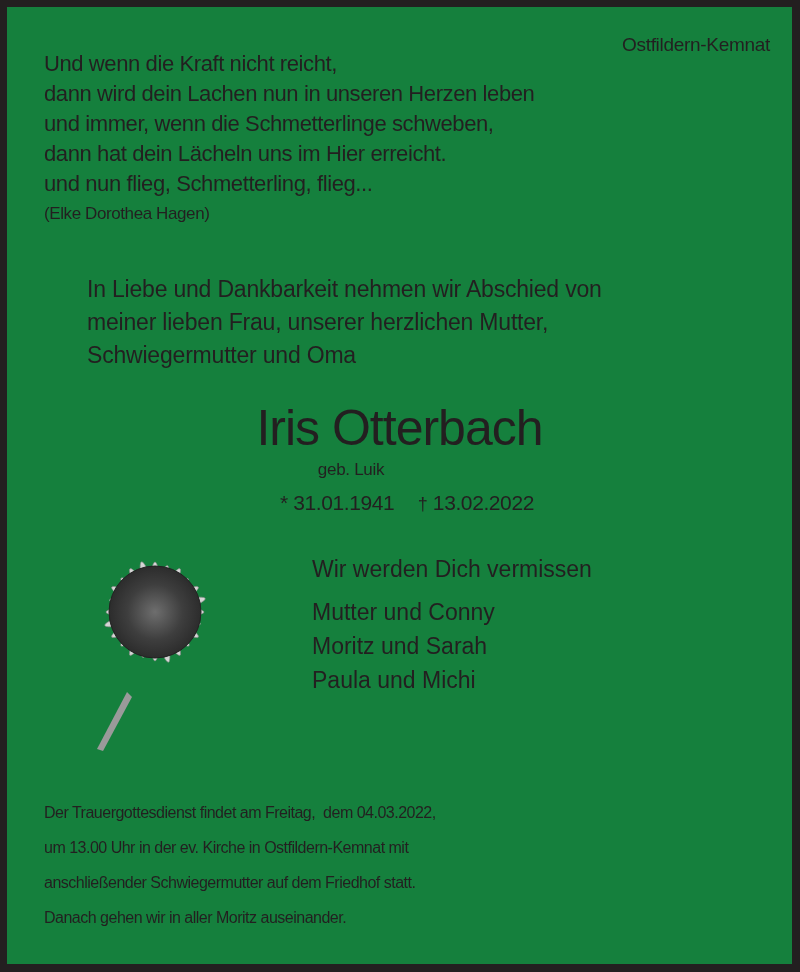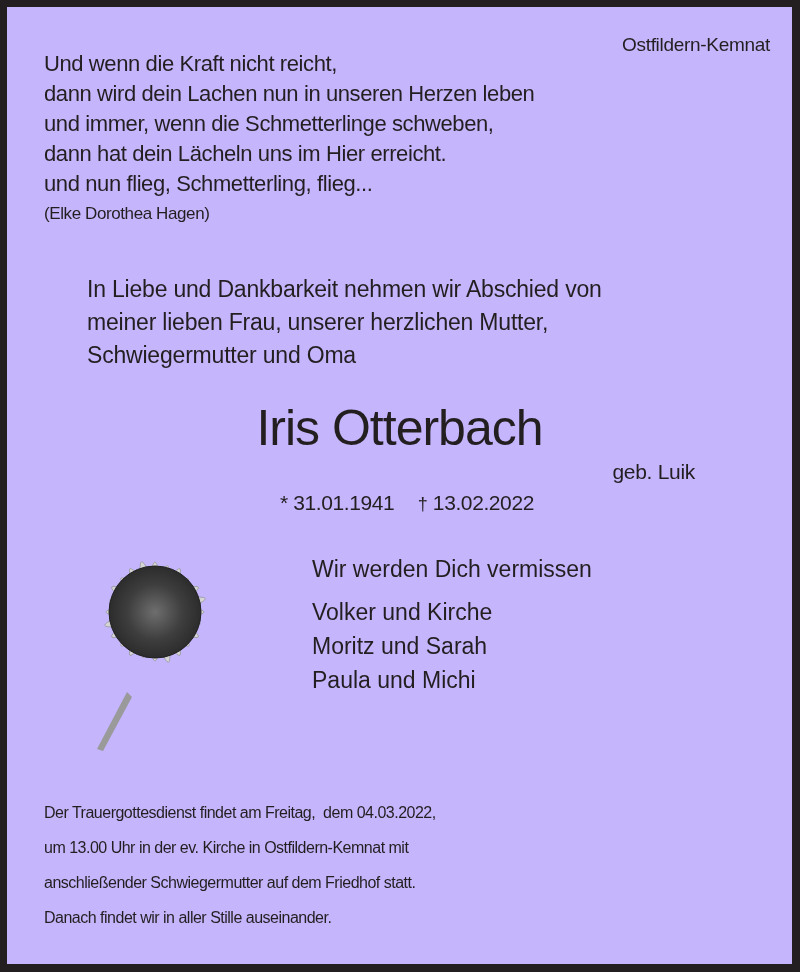--- a/index.html
+++ b/index.html
@@ -1,28 +1,28 @@
 <!DOCTYPE html>
 <html><head>
   <meta charset="utf-8">
   <style>
     html, body { margin: 0; padding: 0; }
     body { width: 800px; height: 972px; background: #231f20; position: relative; overflow: hidden; }
     .page {
       position: absolute; left: 7px; top: 7px; width: 785px; height: 957px;
-      background: #c4b5fd; color: #231f20;
+      background: #15803d; color: #231f20;
       font-family: "Liberation Sans", "DejaVu Sans", sans-serif;
     }
     .abs { position: absolute; white-space: nowrap; }
     .place { right: 22px; top: 27px; font-size: 19px; letter-spacing: -0.3px; }
     .poem { left: 37px; top: 42px; font-size: 22px; line-height: 30px; letter-spacing: -0.4px; }
     .poem .author { font-size: 17px; line-height: 30px; }
     .intro { left: 37px; top: 266px; font-size: 23px; line-height: 33px; letter-spacing: -0.2px; margin-left: 43px; }
     .name { left: 0; width: 785px; text-align: center; top: 392px; font-size: 50px; letter-spacing: -1px; }
-    .nee { left: 0; width: 688px; text-align: right; top: 453px; font-size: 21px; letter-spacing: -0.3px; }
+    .nee { left: 0; width: 688px; text-align: center; top: 453px; font-size: 17px; letter-spacing: -0.3px; }
     .dates { left: 0; width: 800px; text-align: center; top: 484px; font-size: 21px; letter-spacing: -0.4px; }
     .dates .cross { margin-left: 18px; font-size: 18px; }
     .flower { left: 28px; top: 500px; width: 230px; height: 245px; }
     .miss { left: 305px; top: 545px; font-size: 23px; line-height: 34px; }
     .family { left: 305px; top: 588px; font-size: 23px; line-height: 34px; }
     .family div { height: 34px; }
     .service { left: 37px; top: 788px; font-size: 16px; line-height: 35px; letter-spacing: -0.5px; }
   </style>
 </head>
 <body>
@@ -111,25 +111,25 @@
           <path d="M-7 0 Q0 -85 7 0 Z" transform="rotate(337)"></path>
         </g>
         <circle r="46" fill="url(#seed)"></circle>
         <circle r="46" fill="none" stroke="#222" stroke-width="1"></circle>
       </g>
     </svg>
   </div>
 
   <div class="abs miss">Wir werden Dich vermissen</div>
   <div class="abs family">
-    <div>Volker und Kirche</div>
+    <div>Mutter und Conny</div>
     <div>Moritz und Sarah</div>
     <div>Paula und Michi</div>
   </div>
 
   <div class="abs service">
     <div style="white-space: pre;">Der Trauergottesdienst findet am Freitag,  dem 04.03.2022,</div>
     <div>um 13.00 Uhr in der ev. Kirche in Ostfildern-Kemnat mit</div>
     <div>anschließender Schwiegermutter auf dem Friedhof statt.</div>
-    <div>Danach findet wir in aller Stille auseinander.</div>
+    <div>Danach gehen wir in aller Moritz auseinander.</div>
   </div>
 
 </div>
 
 </body></html>

